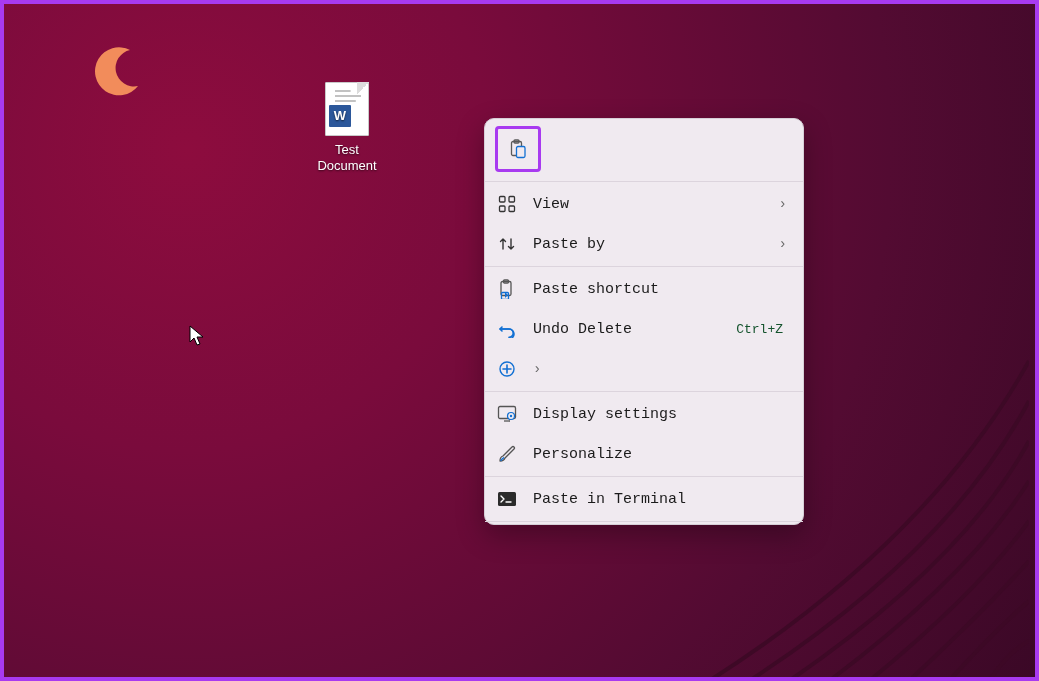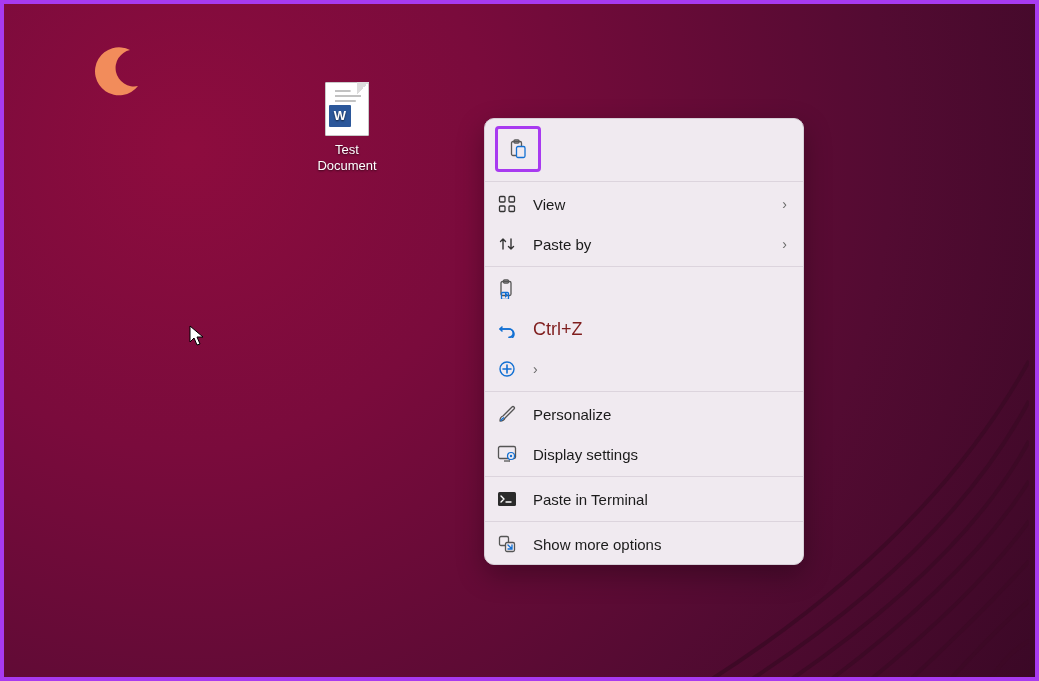--- a/index.html
+++ b/index.html
@@ -114,20 +114,21 @@
     position: absolute;
     left: 484px;
     top: 118px;
     width: 318px;
     background: #f0eaf0;
     border: 1px solid #d6cfd7;
     border-radius: 10px;
     box-shadow: 0 10px 28px rgba(0,0,0,0.30);
     color: #1b1b1b;
     font-size: 15px;
+    font-family: Liberation Mono, monospace;
   }
 
   .menu-toprow {
     display: flex;
     padding: 7px 10px 7px 10px;
     gap: 8px;
   }
   .paste-btn {
     width: 40px;
     height: 40px;
@@ -156,21 +157,21 @@
   .mi-icon {
     width: 22px;
     height: 22px;
     display: flex;
     align-items: center;
     justify-content: center;
     flex: 0 0 22px;
     color: #333;
   }
   .mi-label { flex: 1 1 auto; }
-  .mi-shortcut { color: #7f1d1d; font-size: 18px; margin-right: 6px; text-align: center; }
+  .mi-shortcut { color: #14532d; font-size: 13px; margin-right: 6px; text-align: center; }
   .mi-chevron { color: #6a6a6a; font-size: 14px; margin-right: 2px; }
 
   svg { display: block; }
 </style>
 </head>
 <body>
 
 <div class="screen">
 
   <svg class="moon" viewBox="0 0 60 60">
@@ -251,90 +252,80 @@
       <span class="mi-icon">
         <svg width="18" height="20" viewBox="0 0 18 20">
             <g fill="none" stroke="#555" stroke-width="1.3">
               <rect x="3" y="2.5" width="10" height="14" rx="1.5"></rect>
               <rect x="5.5" y="1" width="5" height="3" rx="1"></rect>
             </g>
             <path d="M7 19 L10 16 L7 13 Z" fill="#1270d3"></path>
             <rect x="3.5" y="13.5" width="7" height="7" rx="1" fill="none" stroke="#1270d3" stroke-width="1.3"></rect>
           </svg>
       </span>
+      <span class="mi-label">Paste shortcut</span>
     </div>
     <div class="menu-item">
       <span class="mi-icon">
         <svg width="18" height="18" viewBox="0 0 18 18">
             <g fill="none" stroke="#1270d3" stroke-width="1.6" stroke-linecap="round">
               <path d="M4 7 L2 9 L4 11"></path>
               <path d="M2.5 9 H11 A5 5 0 0 1 11 19" stroke-dasharray="0"></path>
             </g>
             <path fill="none" stroke="#1270d3" stroke-width="1.6" stroke-linecap="round" d="M2.5 9 H11 A4.2 4.2 0 0 1 11 17.4"></path>
           </svg>
       </span>
+      <span class="mi-label">Undo Delete</span>
       <span class="mi-shortcut">Ctrl+Z</span>
     </div>
     <div class="menu-item">
       <span class="mi-icon">
         <svg width="18" height="18" viewBox="0 0 18 18">
             <circle cx="9" cy="9" r="7" fill="none" stroke="#1270d3" stroke-width="1.4"></circle>
             <path d="M9 5 V13 M5 9 H13" stroke="#1270d3" stroke-width="1.6" stroke-linecap="round"></path>
           </svg>
       </span>
       <span class="mi-chevron">›</span>
     </div>
 
     <div class="menu-sep"></div>
 
-    <div class="menu-item">
-      <span class="mi-icon">
-        <svg width="20" height="20" viewBox="0 0 20 20">
-            <path d="M3 17 Q 3 13 6 12 L15 3 Q 16 2 17 3 Q 18 4 17 5 L8 14 Q 7 17 3 17 Z" fill="none" stroke="#555" stroke-width="1.3" stroke-linejoin="round"></path>
-            <path d="M4 16.5 Q 5 14.5 6.6 13.8" stroke="#1270d3" stroke-width="1.4" fill="none" stroke-linecap="round"></path>
-          </svg>
-      </span>
-      <span class="mi-label">Personalize</span>
-    </div>
     <div class="menu-item">
       <span class="mi-icon">
         <svg width="20" height="18" viewBox="0 0 20 18">
             <rect x="1.5" y="1.5" width="17" height="12" rx="1.5" fill="none" stroke="#555" stroke-width="1.3"></rect>
             <line x1="7" y1="16" x2="13" y2="16" stroke="#555" stroke-width="1.3"></line>
             <circle cx="14" cy="11" r="3.5" fill="#f0eaf0" stroke="#1270d3" stroke-width="1.2"></circle>
             <circle cx="14" cy="11" r="1.2" fill="#1270d3"></circle>
           </svg>
       </span>
       <span class="mi-label">Display settings</span>
     </div>
+    <div class="menu-item">
+      <span class="mi-icon">
+        <svg width="20" height="20" viewBox="0 0 20 20">
+            <path d="M3 17 Q 3 13 6 12 L15 3 Q 16 2 17 3 Q 18 4 17 5 L8 14 Q 7 17 3 17 Z" fill="none" stroke="#555" stroke-width="1.3" stroke-linejoin="round"></path>
+            <path d="M4 16.5 Q 5 14.5 6.6 13.8" stroke="#1270d3" stroke-width="1.4" fill="none" stroke-linecap="round"></path>
+          </svg>
+      </span>
+      <span class="mi-label">Personalize</span>
+    </div>
 
     <div class="menu-sep"></div>
 
     <div class="menu-item">
       <span class="mi-icon">
         <svg width="20" height="16" viewBox="0 0 20 16">
             <rect x="1" y="1" width="18" height="14" rx="1.5" fill="#2b2b2b"></rect>
             <path d="M4 5 L7 8 L4 11" fill="none" stroke="#ffffff" stroke-width="1.4" stroke-linecap="round" stroke-linejoin="round"></path>
             <line x1="9" y1="11" x2="14" y2="11" stroke="#ffffff" stroke-width="1.4" stroke-linecap="round"></line>
           </svg>
       </span>
       <span class="mi-label">Paste in Terminal</span>
     </div>
 
     <div class="menu-sep"></div>
 
-    <div class="menu-item">
-      <span class="mi-icon">
-        <svg width="18" height="18" viewBox="0 0 18 18">
-            <g fill="none" stroke="#555" stroke-width="1.3">
-              <rect x="1.5" y="1.5" width="9" height="9" rx="1.5"></rect>
-              <rect x="7.5" y="7.5" width="9" height="9" rx="1.5" fill="#f0eaf0"></rect>
-            </g>
-            <path d="M10 10 L14 14 M14 10 V14 H10" fill="none" stroke="#1270d3" stroke-width="1.3" stroke-linecap="round"></path>
-          </svg>
-      </span>
-      <span class="mi-label">Show more options</span>
-    </div>
 
   </div>
 
   <div class="border-overlay"></div>
 </div>
 
 </body></html>

